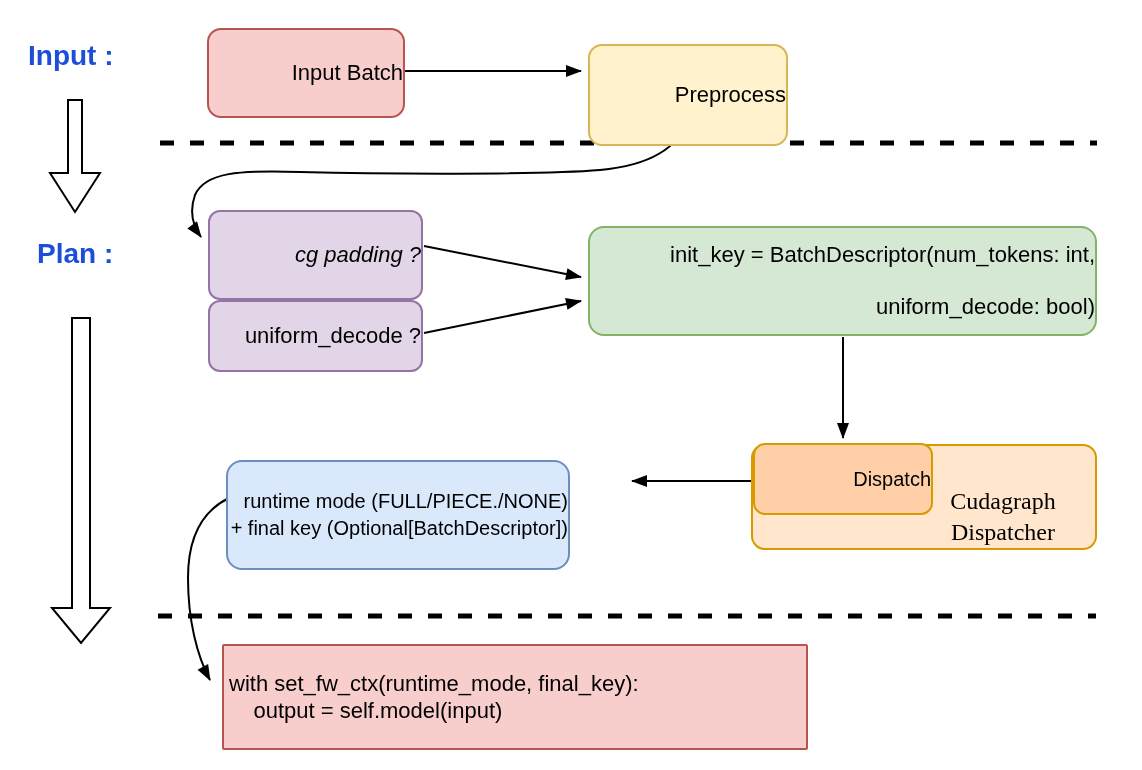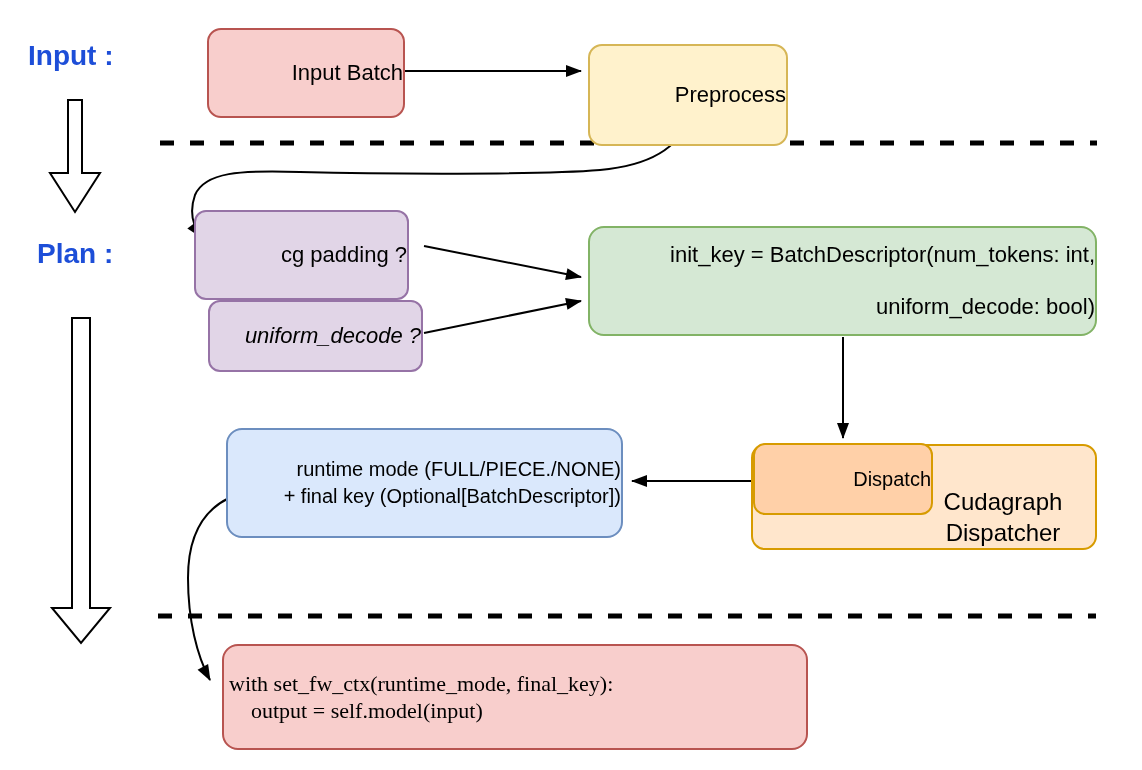--- a/index.html
+++ b/index.html
@@ -37,37 +37,38 @@
   }
   .box-red    { background: #f8cecc; border-color: #b85450; border-radius: 14px; }
   .box-yellow { background: #fff2cc; border-color: #d6b656; border-radius: 14px; }
   .box-purple { background: #e1d5e7; border-color: #9673a6; border-radius: 12px; }
   .box-green  { background: #d5e8d4; border-color: #82b366; border-radius: 16px; }
   .box-blue   { background: #dae8fc; border-color: #6c8ebf; border-radius: 16px; }
   .box-orange-outer { background: #ffe6cc; border-color: #d79b00; border-radius: 14px;
                       flex-direction: row; justify-content: flex-end; }
   .box-orange-inner { background: #ffd0a8; border-color: #d79b00; border-radius: 12px; }
   .box-code {
-    background: #f8cecc; border-color: #b85450; border-radius: 16px;
+    background: #f8cecc; border-color: #b85450; border-radius: 2px;
     align-items: flex-start; text-align: left;
-    font-family: Liberation Serif, serif;
+    font-family: Liberation Sans, sans-serif;
     font-size: 22px; line-height: 27px;
     padding-left: 5px;
   }
   .box-code div { white-space: pre; }
   .t22 { font-size: 22px; }
   .t20 { font-size: 20px; line-height: 27px; }
   .t21 { font-size: 20px; }
   .lh28 { line-height: 28px; gap: 24px; }
   .cuda-label {
     width: 172px;
     font-size: 24px;
     line-height: 31px;
     text-align: center;
     padding-right: 6px;
+    font-family: Liberation Serif, serif;
   }
 </style>
 </head>
 <body>
 
 <div class="canvas">
 
   <svg class="connector-layer" width="1142" height="770" viewBox="0 0 1142 770">
     <defs>
       <marker id="arrow" markerUnits="userSpaceOnUse" markerWidth="18" markerHeight="14" refX="16" refY="7" orient="auto">
@@ -100,45 +101,45 @@
   <div class="phase-label" style="left:37px; top:238px; font-size:28px;">Plan :</div>
 
   <div class="box box-red t22" style="left:207px; top:28px; width:198px; height:90px;">
     <div>Input Batch</div>
   </div>
 
   <div class="box box-yellow t22" style="left:588px; top:44px; width:200px; height:102px;">
     <div>Preprocess</div>
   </div>
 
-  <div class="box box-purple t22" style="left:194px; top:210px; width:215px; height:90px;">
+  <div class="box box-purple t22" style="left:208px; top:210px; width:215px; height:90px;font-style:italic;">
     <div>cg padding ?</div>
   </div>
 
-  <div class="box box-purple t22" style="left:208px; top:300px; width:215px; height:72px;font-style:italic;">
+  <div class="box box-purple t22" style="left:208px; top:300px; width:215px; height:72px;">
     <div>uniform_decode ?</div>
   </div>
 
   <div class="box box-green t22 lh28" style="left:588px; top:226px; width:509px; height:110px;">
     <div>init_key = BatchDescriptor(num_tokens: int,</div>
     <div>uniform_decode: bool)</div>
   </div>
 
   <div class="box box-orange-outer" style="left:751px; top:444px; width:346px; height:106px;">
     <div class="cuda-label">
       <div>Cudagraph</div>
       <div>Dispatcher</div>
     </div>
   </div>
 
   <div class="box box-orange-inner t21" style="left:753px; top:443px; width:180px; height:72px;">
     <div>Dispatch</div>
   </div>
 
-  <div class="box box-blue t20" style="left:226px; top:428px; width:397px; height:110px;">
+  <div class="box box-blue t20" style="left:226px; top:460px; width:344px; height:110px;">
     <div>runtime mode (FULL/PIECE./NONE)</div>
     <div>+ final key (Optional[BatchDescriptor])</div>
   </div>
 
   <div class="box box-code" style="left:222px; top:644px; width:586px; height:106px;">
     <div>with set_fw_ctx(runtime_mode, final_key):</div>
     <div>    output = self.model(input)</div>
   </div>
 
 </div>

